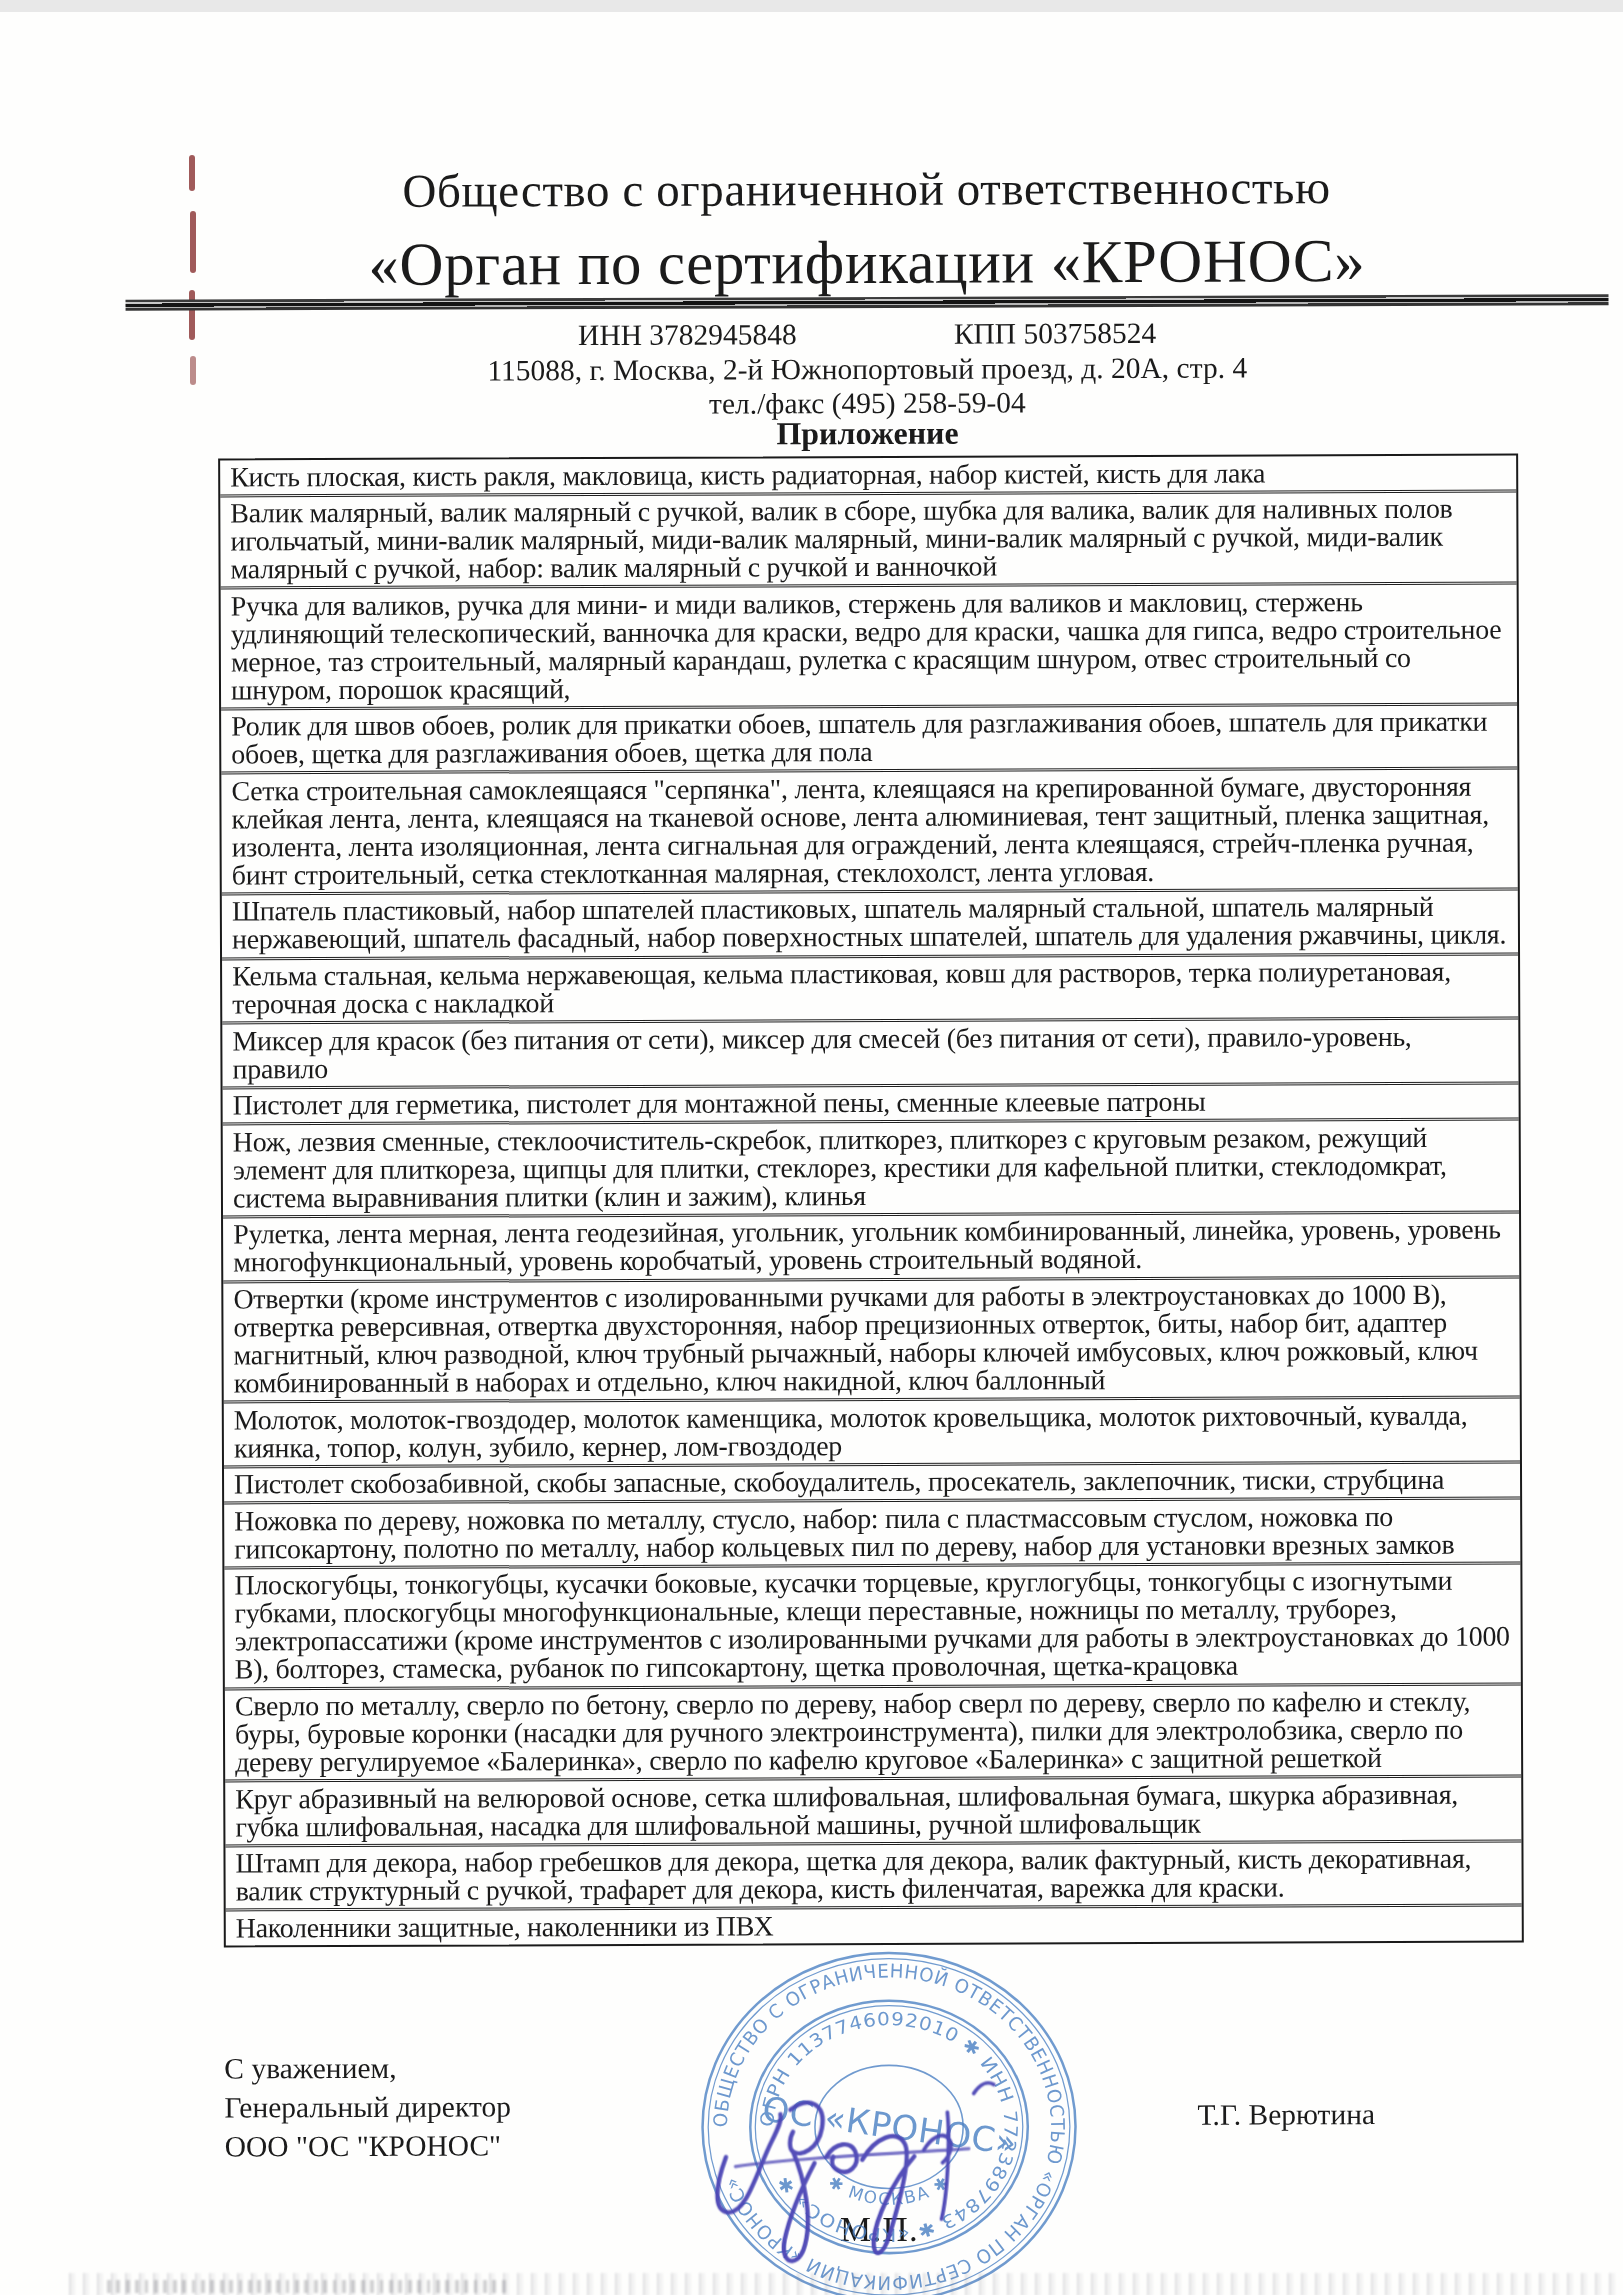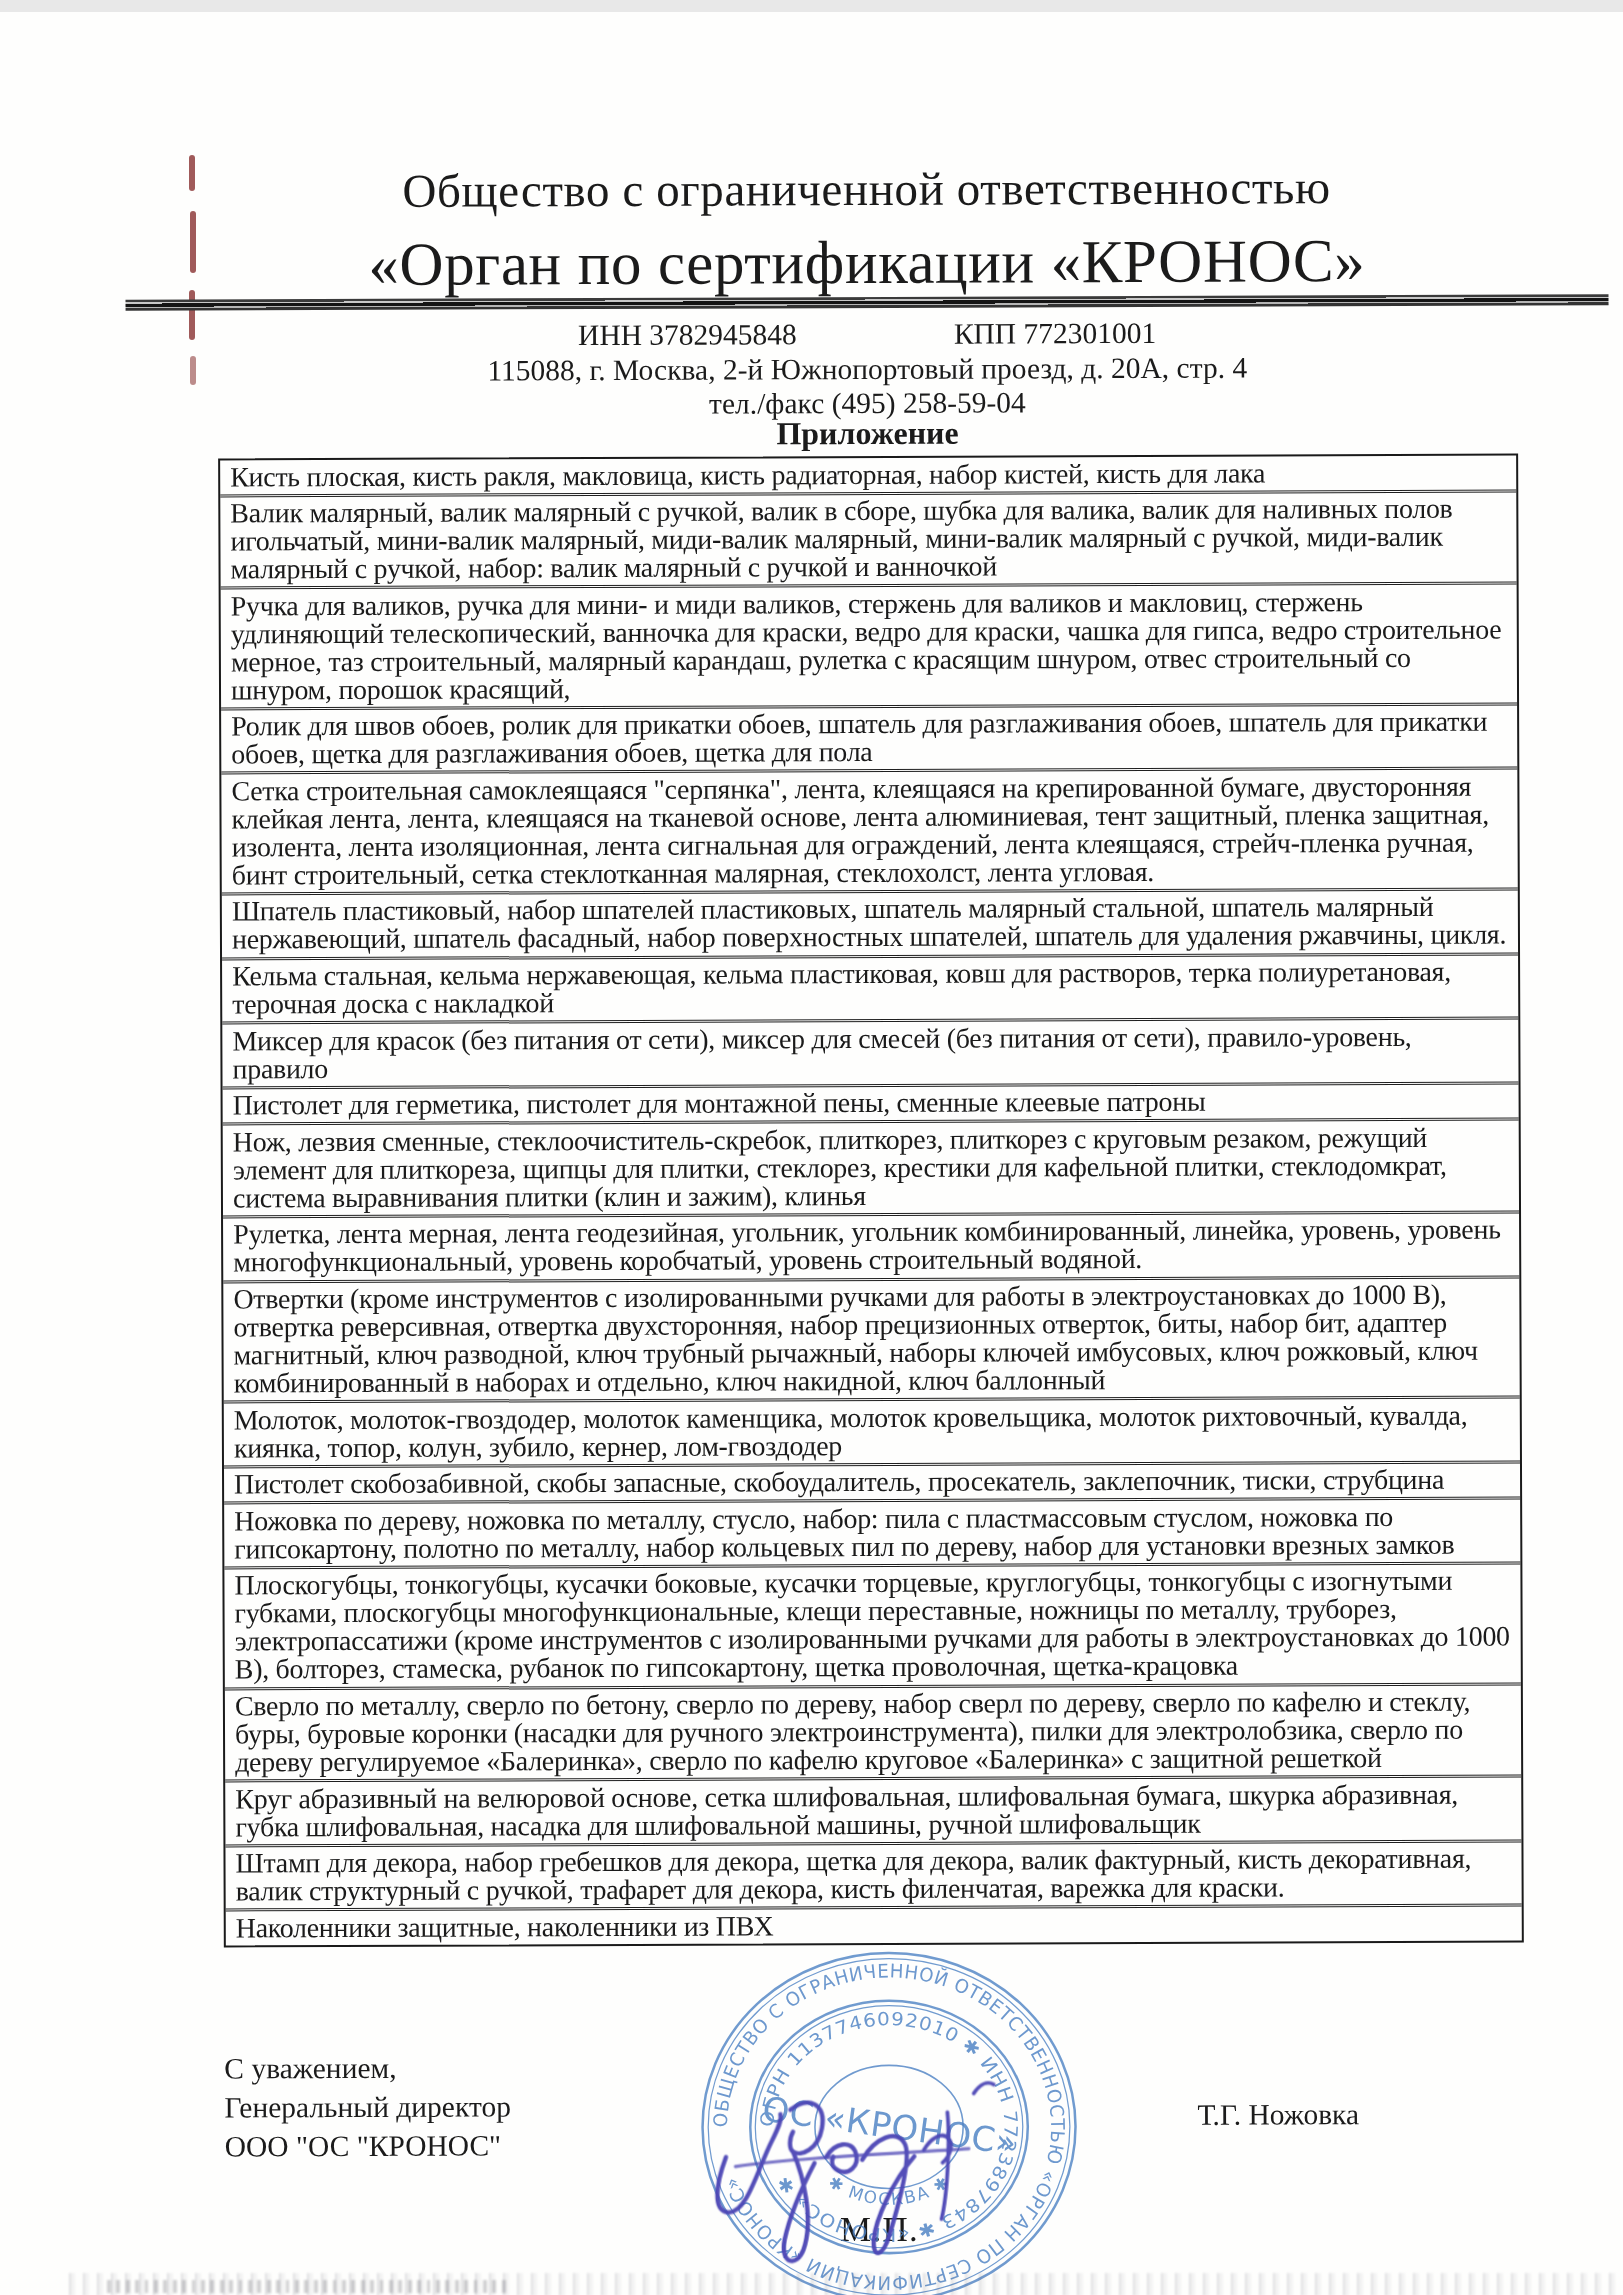--- a/index.html
+++ b/index.html
@@ -62,21 +62,21 @@
   <div class="red-dash rd3"></div>
   <div class="red-dash rd4"></div>
 
   <div class="tilt">
 
     <div class="hdr org-type">Общество с ограниченной ответственностью</div>
     <div class="hdr org-name">«Орган по сертификации «КРОНОС»</div>
     <div class="rule"></div>
     <div class="hdr inn-row">
       <span>ИНН 3782945848</span>
-      <span>КПП 772301001</span>
+      <span>КПП 503758524</span>
     </div>
     <div class="hdr addr">115088, г. Москва, 2-й Южнопортовый проезд, д. 20А, стр. 4</div>
     <div class="hdr phone">тел./факс (495) 258-59-04</div>
     <div class="hdr appendix">Приложение</div>
 
     <div class="ptable">
         <div class="trow">Кисть плоская, кисть ракля, макловица, кисть радиаторная, набор кистей, кисть для лака</div>
         <div class="trow">Валик малярный, валик малярный с ручкой, валик в сборе, шубка для валика, валик для наливных полов игольчатый, мини-валик малярный, миди-валик малярный, мини-валик малярный с ручкой, миди-валик малярный с ручкой, набор: валик малярный с ручкой и ванночкой</div>
         <div class="trow">Ручка для валиков, ручка для мини- и миди валиков, стержень для валиков и макловиц, стержень удлиняющий телескопический, ванночка для краски, ведро для краски, чашка для гипса, ведро строительное мерное, таз строительный, малярный карандаш, рулетка с красящим шнуром, отвес строительный со шнуром, порошок красящий,</div>
         <div class="trow">Ролик для швов обоев, ролик для прикатки обоев, шпатель для разглаживания обоев, шпатель для прикатки обоев, щетка для разглаживания обоев, щетка для пола</div>
@@ -96,21 +96,21 @@
         <div class="trow">Круг абразивный на велюровой основе, сетка шлифовальная, шлифовальная бумага, шкурка абразивная, губка шлифовальная, насадка для шлифовальной машины, ручной шлифовальщик</div>
         <div class="trow">Штамп для декора, набор гребешков для декора, щетка для декора, валик фактурный, кисть декоративная, валик структурный с ручкой, трафарет для декора, кисть филенчатая, варежка для краски.</div>
         <div class="trow">Наколенники защитные, наколенники из ПВХ</div>
       </div>
 
     <div class="ftr closing-block">
       <div>С уважением,</div>
       <div>Генеральный директор</div>
       <div>ООО "ОС "КРОНОС"</div>
     </div>
-    <div class="ftr signer">Т.Г. Ножовка</div>
+    <div class="ftr signer">Т.Г. Верютина</div>
     <div class="ftr seal-mark">М.П.</div>
 
     <svg class="stamp" viewBox="0 0 610 566" xmlns="http://www.w3.org/2000/svg">
       <g stroke="#4d82c4" fill="none" opacity="0.8">
         <ellipse cx="305" cy="283" rx="297" ry="277" stroke-width="4"></ellipse>
         <ellipse cx="305" cy="283" rx="288" ry="268" stroke-width="2"></ellipse>
         <ellipse cx="305" cy="283" rx="221" ry="201" stroke-width="4"></ellipse>
         <ellipse cx="305" cy="283" rx="213" ry="193" stroke-width="2"></ellipse>
         <ellipse cx="305" cy="283" rx="118" ry="98" stroke-width="2.5"></ellipse>
       </g>

